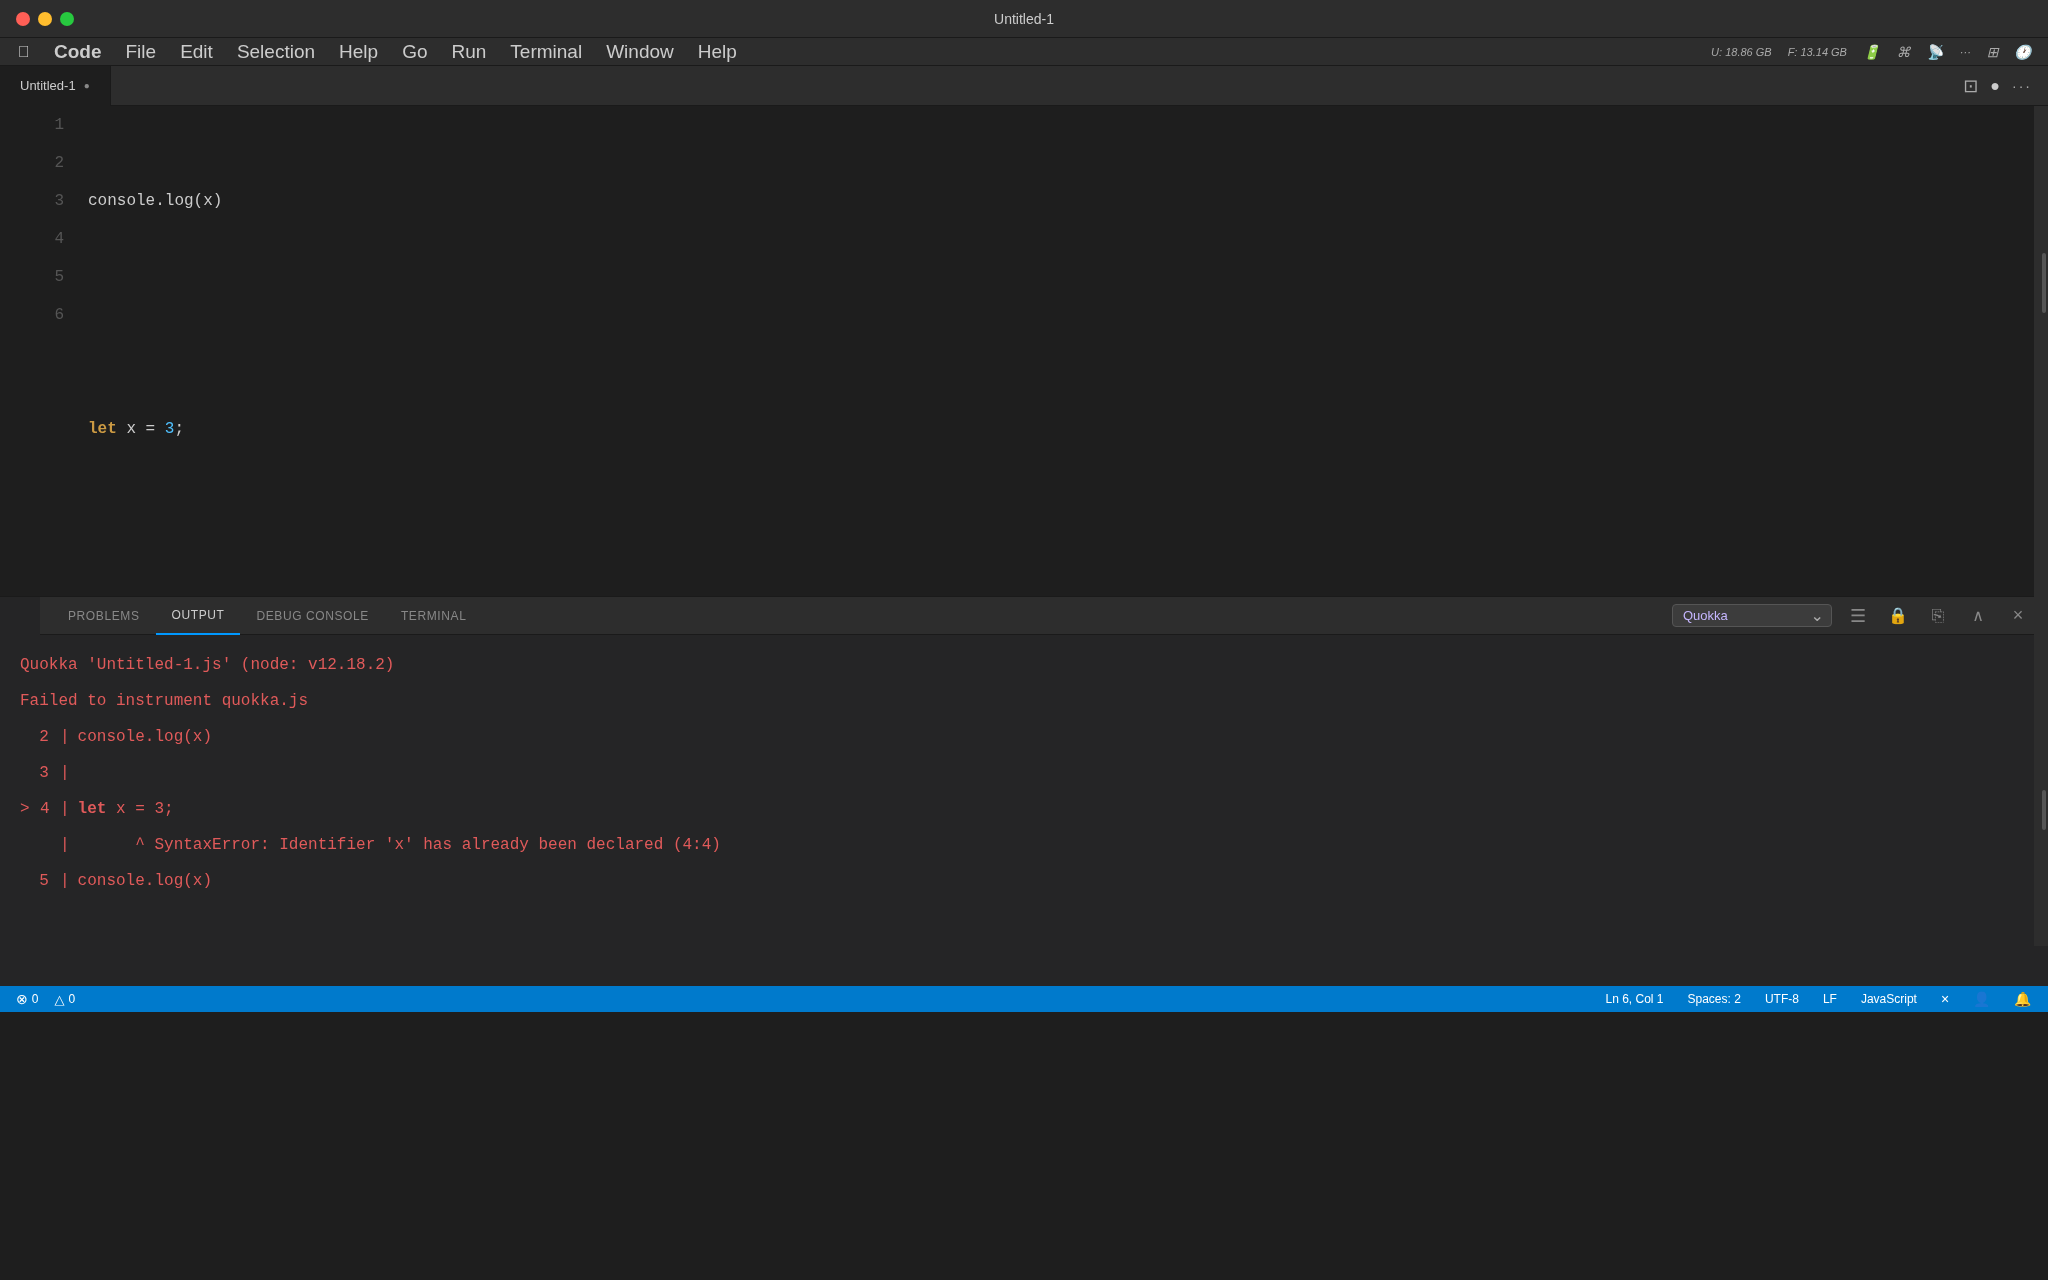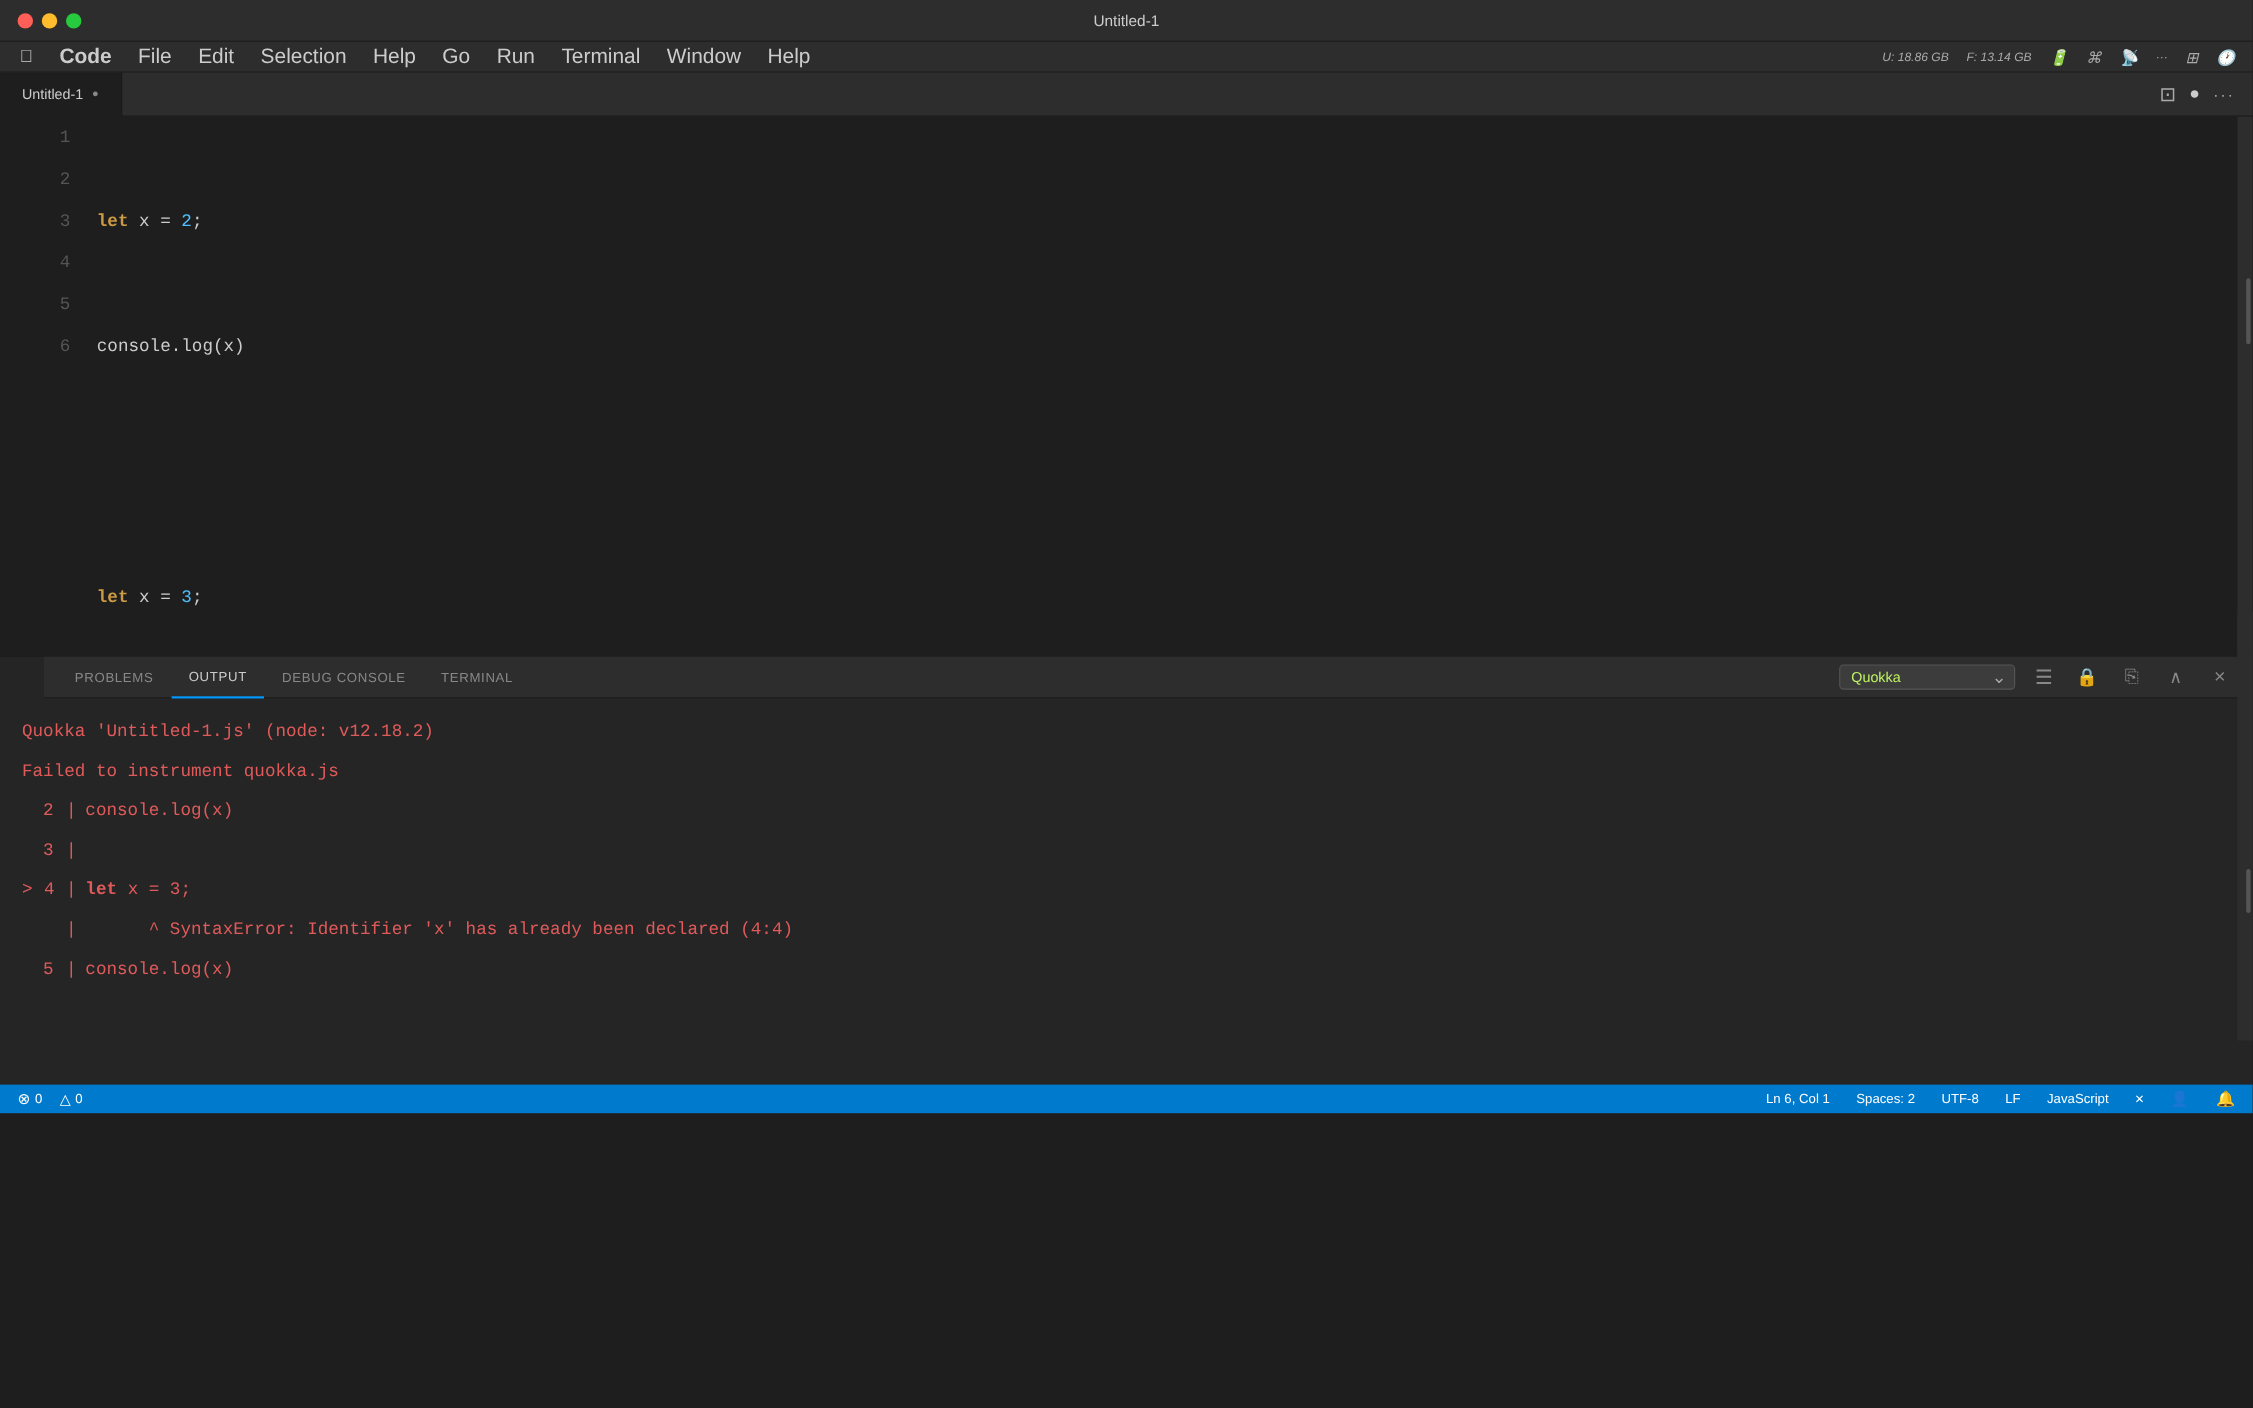--- a/index.html
+++ b/index.html
@@ -187,21 +187,21 @@
       position: absolute;
       right: 16px;
       display: flex;
       align-items: center;
       gap: 12px;
     }
 
     .dropdown-select {
       background: #3c3c3c;
       border: 1px solid #555;
-      color: #bef264;
+      color: #c4b5fd;
       padding: 3px 40px 3px 10px;
       font-size: 13px;
       border-radius: 4px;
       appearance: none;
       cursor: pointer;
       width: 160px;
     }
 
     .panel-icon-btn {
       color: #888;
@@ -311,21 +311,20 @@
 <div class="editor-area">
   <div class="line-numbers">
     <span class="line-num">1</span>
     <span class="line-num">2</span>
     <span class="line-num">3</span>
     <span class="line-num">4</span>
     <span class="line-num">5</span>
     <span class="line-num">6</span>
   </div>
   <div class="code-content">
-    <span class="code-line"><span class="kw">let</span><span class="plain"> x = </span><span class="num">2</span><span class="plain">;</span></span>
     <span class="code-line"><span class="plain">console.log(x)</span></span>
     <span class="code-line"></span>
     <span class="code-line"><span class="kw">let</span><span class="plain"> x = </span><span class="num">3</span><span class="plain">;</span></span>
     
     
   </div>
   <div class="scrollbar-right">
     <div class="scrollbar-thumb"></div>
   </div>
 </div>

